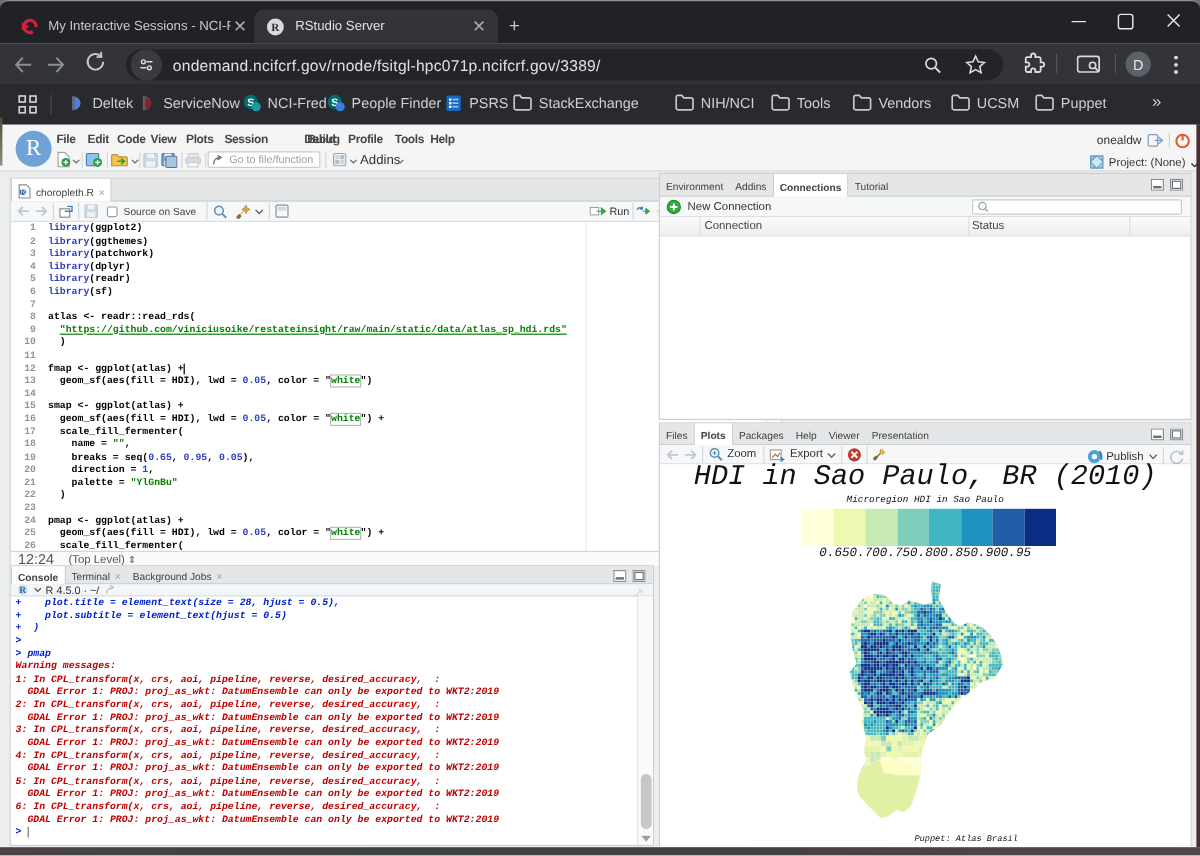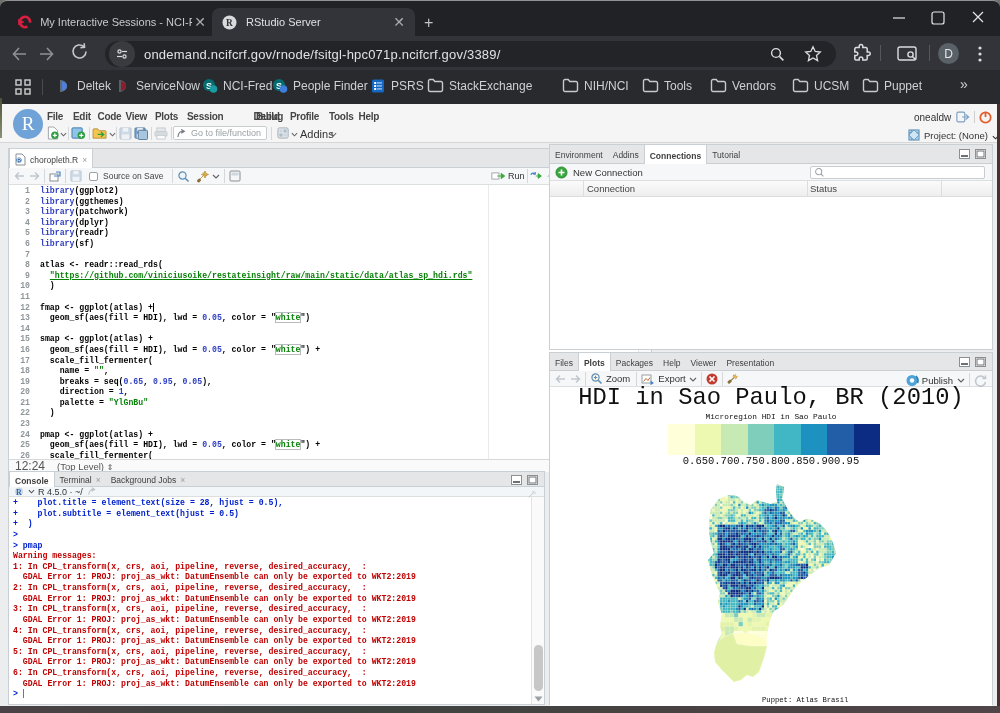--- a/index.html
+++ b/index.html
@@ -1,19 +1,19 @@
 <!DOCTYPE html>
 <html><head>
 <meta charset="utf-8">
 <style>
   * { margin:0; padding:0; box-sizing:border-box; }
   html,body { width:1000px; height:713px; overflow:hidden; }
   body { font-family:"Liberation Sans", sans-serif; position:relative; background:#e9ebec; }
   .abs { position:absolute; }
-  .mono { font-family:"Liberation Mono", monospace; }
+  .mono { font-family:"Liberation Mono", monospace;font-style:italic; }
 
   
   #titlebar { left:0; top:0; width:1000px; height:36px; background:#212225; border-radius:7px 7px 0 0; border-top:1px solid #919294; }
   #toolbar  { left:0; top:36px; width:1000px; height:34px; background:#33343a; }
   #bookmarks{ left:0; top:70px; width:1000px; height:34px; background:#292a2d; }
 
   .tab { height:28px; top:8px; border-radius:8px 8px 0 0; display:flex; align-items:center; font-size:11px; }
   .tab-inactive { color:#c8c9cb; }
   .tab-active { background:#33343a; color:#dfe0e2; }
   .tclose { color:#a9abad; font-size:14px; margin-left:auto; }

